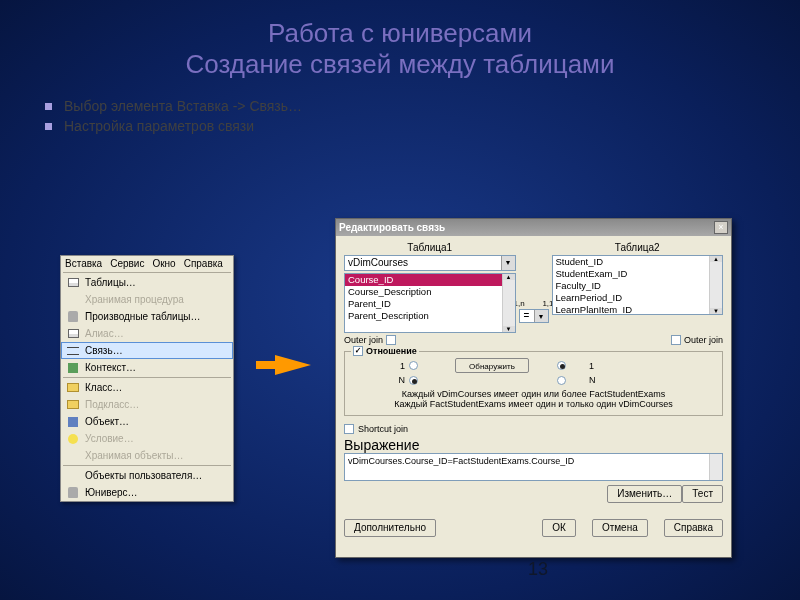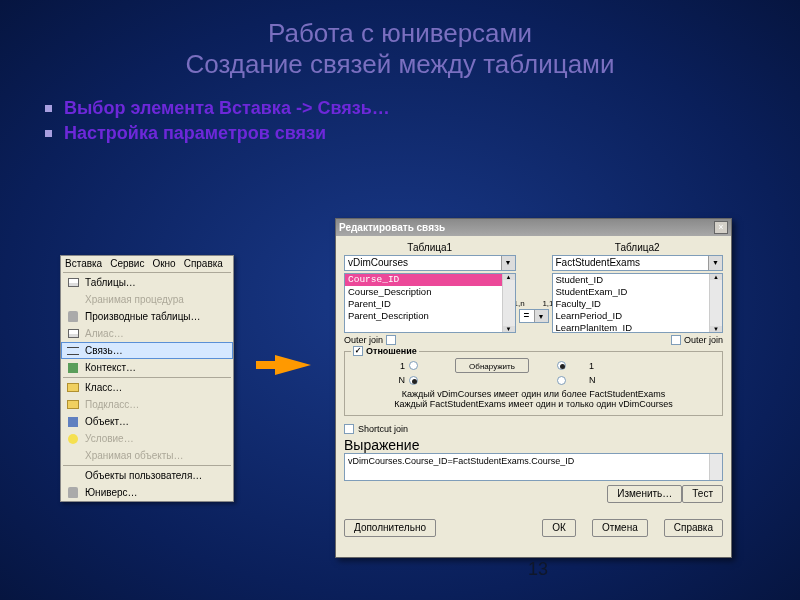--- a/index.html
+++ b/index.html
@@ -6,21 +6,21 @@
   body {
     width: 800px; height: 600px;
     background: radial-gradient(ellipse at center, #1a3a8a 0%, #0a1f5a 70%, #061540 100%);
     font-family: Arial, sans-serif;
     position: relative;
     overflow: hidden;
   }
   .title-block { text-align: center; padding-top: 18px; }
   .title1 { color: #7a6fc0; font-size: 26px; font-weight: normal; }
   .title2 { color: #7a6fc0; font-size: 26px; font-weight: normal; }
-  .bullets { margin: 18px 0 0 45px; color: #6d28d9; font-size: 18px; font-weight: bold; }
+  .bullets { margin: 18px 0 0 45px; color: #404040; font-size: 14px; }
   .bullet { display: flex; align-items: center; margin-bottom: 4px; }
   .bullet-icon { width: 7px; height: 7px; background: #a89fe0; margin-right: 12px; }
   .arrow {
     position: absolute; left: 275px; top: 355px;
     width: 0; height: 0;
     border-top: 10px solid transparent;
     border-bottom: 10px solid transparent;
     border-left: 36px solid #ff9900;
   }
   .arrow::before {
@@ -65,21 +65,21 @@
   .dlg-body { padding: 6px 8px; }
   .tables-row { display: flex; }
   .tbl-col { flex: 1; }
   .tbl-label { text-align: center; font-size: 10px; margin-bottom: 2px; }
   .combo { display: flex; height: 16px; border: 1px solid #7f9db9; background: #fff; margin-bottom: 2px; }
   .combo-val { flex: 1; padding: 1px 3px; font-size: 10px; }
   .combo-btn { width: 14px; background: #dcdcdc; border-left: 1px solid #999; text-align: center; font-size: 7px; line-height: 14px; }
   .listbox { height: 60px; border: 1px solid #7f9db9; background: #fff; overflow: hidden; position: relative; }
   .listbox-inner { padding: 0; }
   .lb-item { padding: 0 3px; font-size: 9.5px; height: 12px; line-height: 12px; white-space: nowrap; }
-  .lb-item.sel { background: #ec4899; color: #fff; font-family: Liberation Mono, monospace; }
+  .lb-item.sel { background: #be185d; color: #fff; }
   .lb-scroll { position: absolute; right: 0; top: 0; width: 13px; height: 100%; background: #e8e8e8; border-left: 1px solid #ccc; }
   .lb-scroll::before { content: '▲'; position: absolute; top: 0; left: 0; width: 100%; text-align: center; font-size: 6px; background: #dcdcdc; }
   .lb-scroll::after { content: '▼'; position: absolute; bottom: 0; left: 0; width: 100%; text-align: center; font-size: 6px; background: #dcdcdc; }
   .mid-col { width: 36px; display: flex; flex-direction: column; align-items: center; justify-content: flex-end; padding-bottom: 10px; }
   .card-nums { display: flex; justify-content: space-between; width: 40px; font-size: 8px; margin-bottom: 1px; }
   .op-combo { width: 30px; height: 14px; border: 1px solid #7f9db9; background: #fff; display: flex; font-size: 10px; }
   .op-combo span:first-child { flex: 1; text-align: center; }
   .outer-row { display: flex; justify-content: space-between; margin-top: 2px; font-size: 9px; }
   .oj { display: flex; align-items: center; gap: 3px; }
   .chk { width: 10px; height: 10px; border: 1px solid #7f9db9; background: #fff; display: inline-block; }
@@ -233,24 +233,20 @@
             <span>1,n</span>
             <span>1,1</span>
           </div>
         <div class="op-combo">
             <span>=</span>
             <span class="combo-btn">▼</span>
           </div>
       </div>
       <div class="tbl-col">
         <div class="tbl-label">Таблица2</div>
-        <div class="combo">
-          <span class="combo-val">FactStudentExams</span>
-            <span class="combo-btn">▼</span>
-        </div>
         <div class="listbox">
           <div class="listbox-inner">
             <div class="lb-item">Student_ID</div>
             <div class="lb-item">StudentExam_ID</div>
             <div class="lb-item">Faculty_ID</div>
             <div class="lb-item">LearnPeriod_ID</div>
             <div class="lb-item">LearnPlanItem_ID</div>
 
           </div>
           <div class="lb-scroll"></div>

